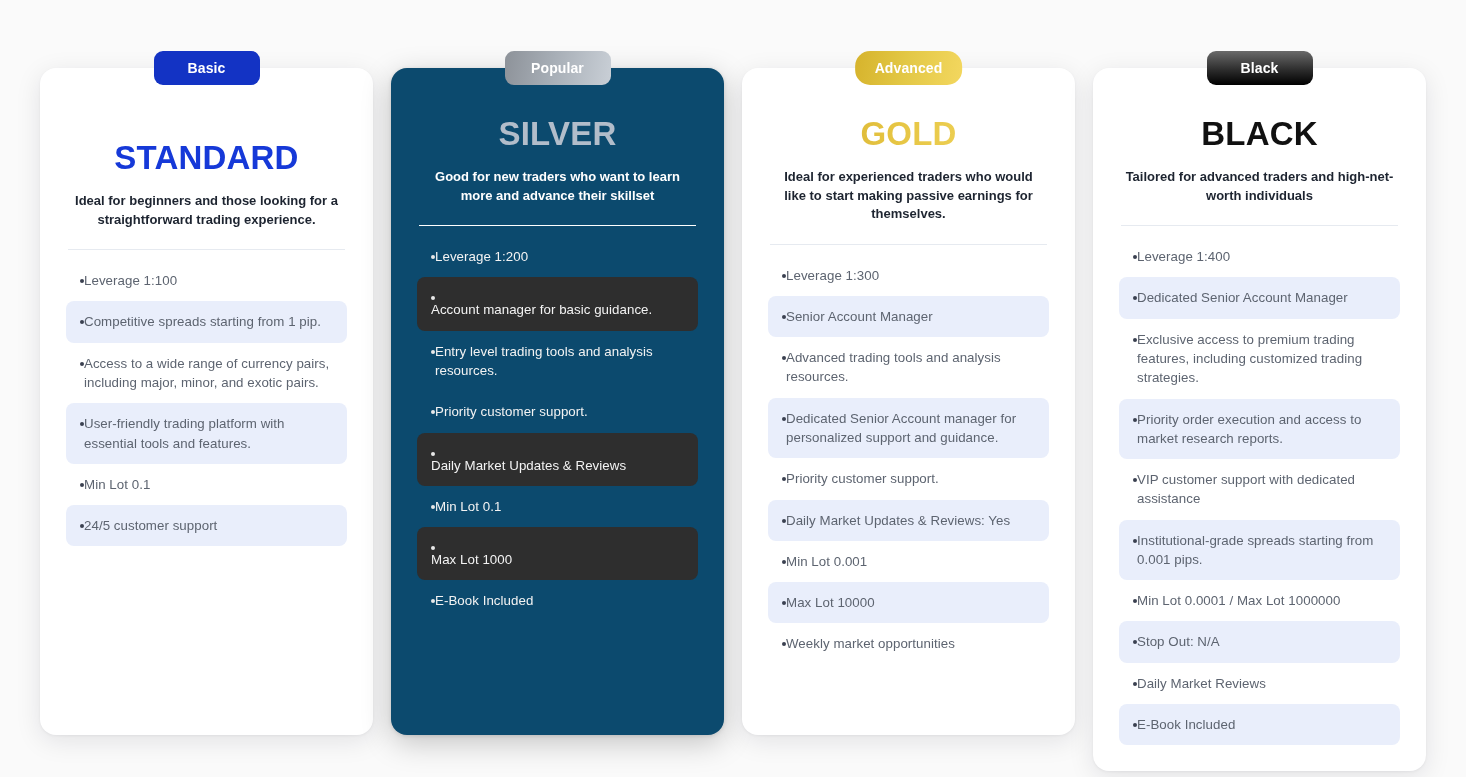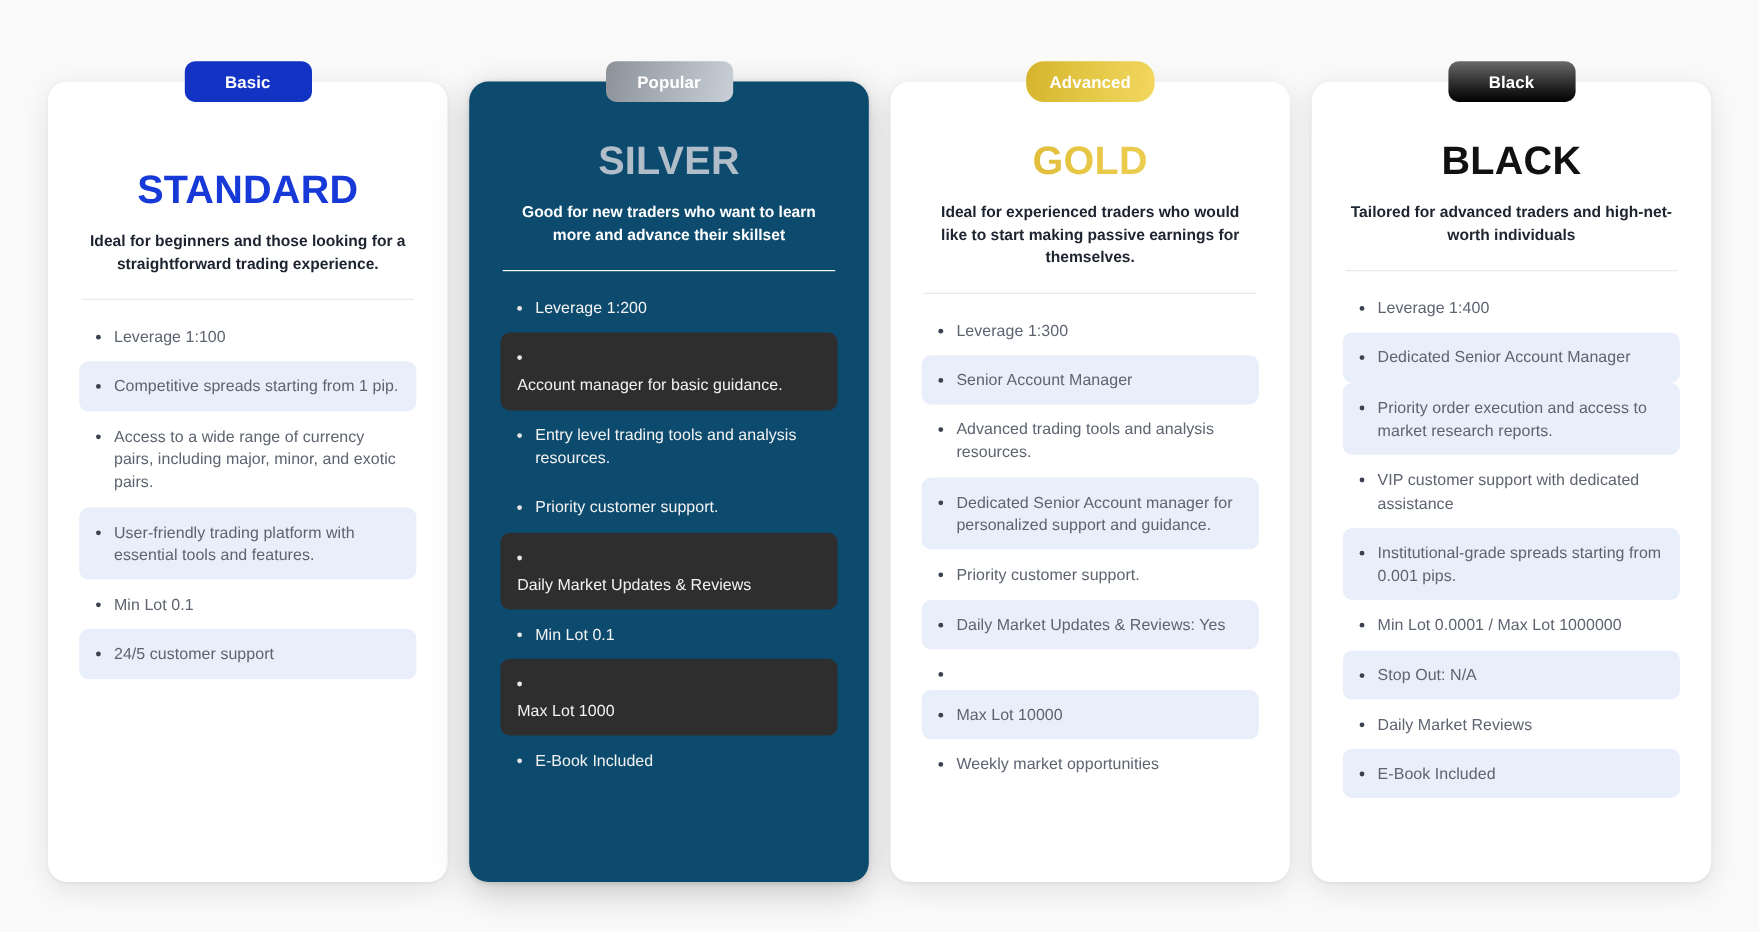--- a/index.html
+++ b/index.html
@@ -107,21 +107,20 @@
 
   
   .feature-list {
     margin-top: 10px;
     list-style: none;
   }
   .feature-item {
     position: relative;
     display: flex;
     align-items: flex-start;
-    gap: 11px;
     padding: 11px 12px 11px 14px;
     border-radius: 8px;
     font-size: 13.3px;
     line-height: 1.45;
     color: #5d6470;
     letter-spacing: 0.05px;
   }
   .feature-item.shaded { background: #e9eefb; }
   .dark .feature-item { color: #f3f3f3; }
   .dark .feature-item.shaded { background: #2e2e2e; flex-direction: column; }
@@ -239,20 +238,21 @@
         <li class="feature-item">
           <span class="bullet"></span>
           <span class="feature-text">Priority customer support.</span>
         </li>
         <li class="feature-item shaded">
           <span class="bullet"></span>
           <span class="feature-text">Daily Market Updates &amp; Reviews: Yes</span>
         </li>
         <li class="feature-item">
           <span class="bullet"></span>
+          <span class="feature-text">Min Lot 0.001</span>
         </li>
         <li class="feature-item shaded">
           <span class="bullet"></span>
           <span class="feature-text">Max Lot 10000</span>
         </li>
         <li class="feature-item">
           <span class="bullet"></span>
           <span class="feature-text">Weekly market opportunities</span>
         </li>
       </ul>
@@ -264,20 +264,24 @@
       <div class="divider"></div>
       <ul class="feature-list">
         <li class="feature-item">
           <span class="bullet"></span>
           <span class="feature-text">Leverage 1:400</span>
         </li>
         <li class="feature-item shaded">
           <span class="bullet"></span>
           <span class="feature-text">Dedicated Senior Account Manager</span>
         </li>
+        <li class="feature-item">
+          <span class="bullet"></span>
+          <span class="feature-text">Exclusive access to premium trading features, including customized trading strategies.</span>
+        </li>
         <li class="feature-item shaded">
           <span class="bullet"></span>
           <span class="feature-text">Priority order execution and access to market research reports.</span>
         </li>
         <li class="feature-item">
           <span class="bullet"></span>
           <span class="feature-text">VIP customer support with dedicated assistance</span>
         </li>
         <li class="feature-item shaded">
           <span class="bullet"></span>

